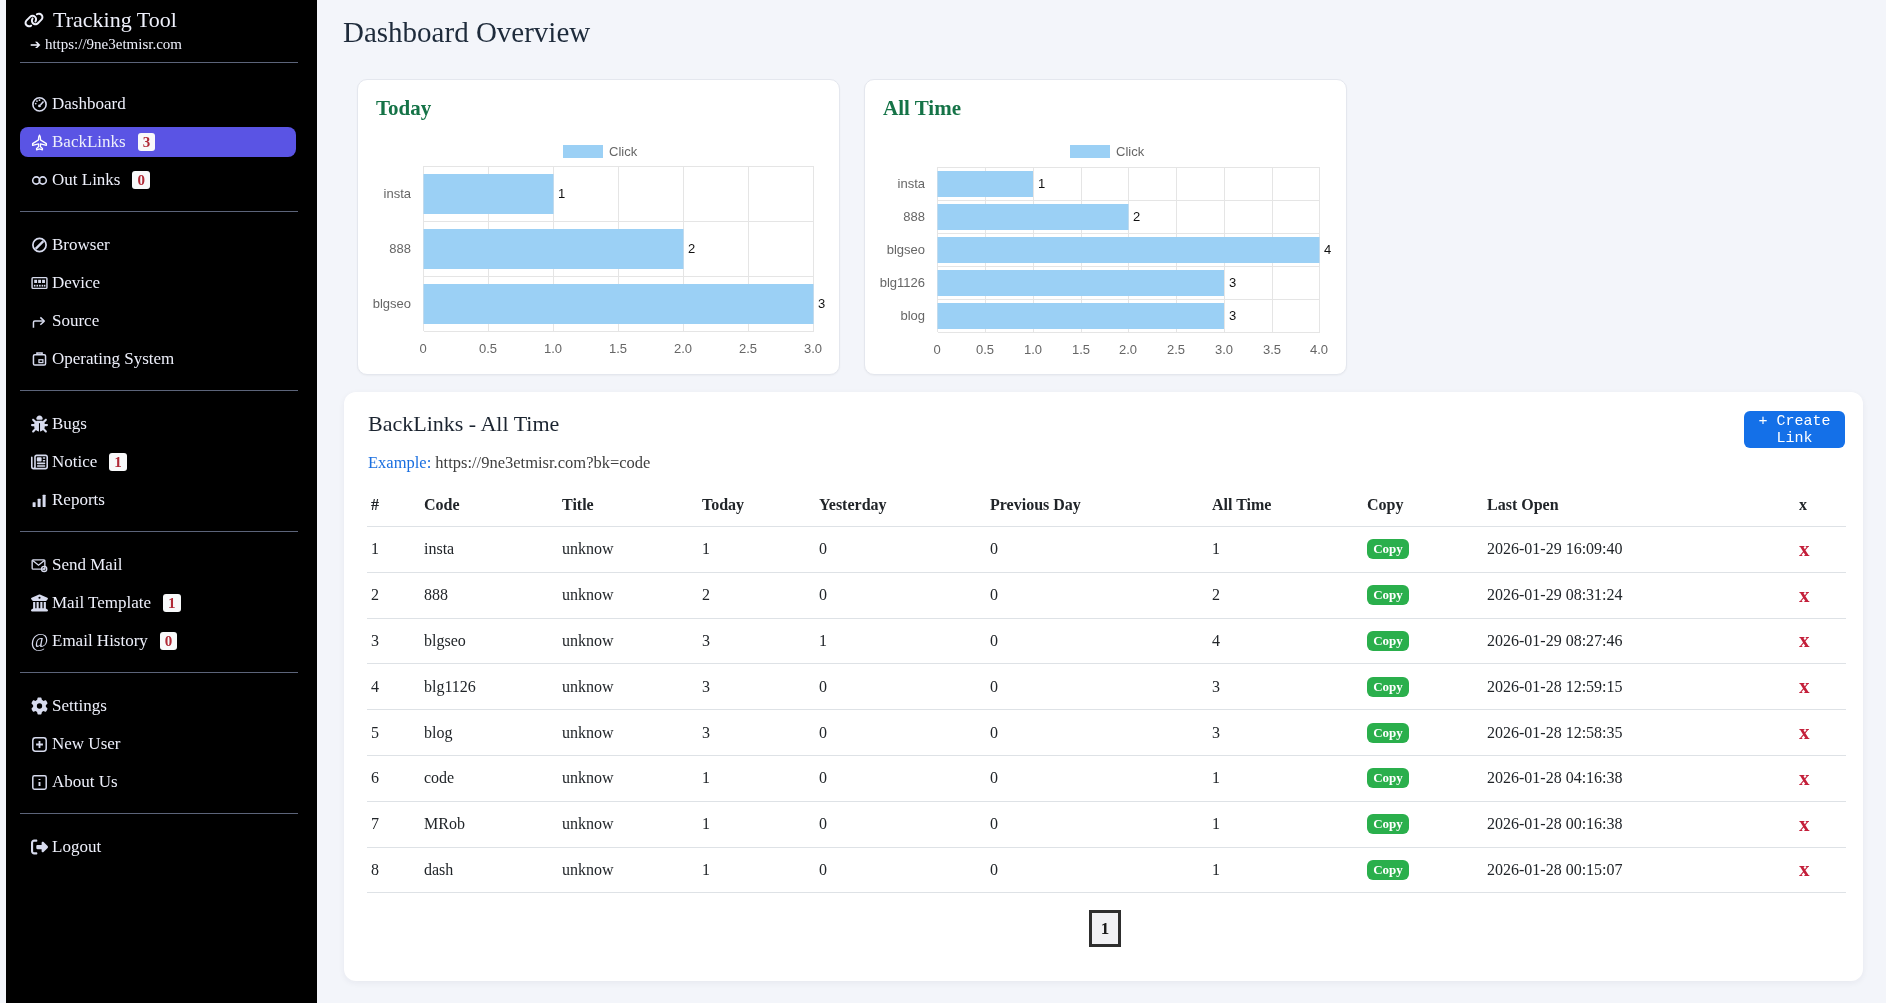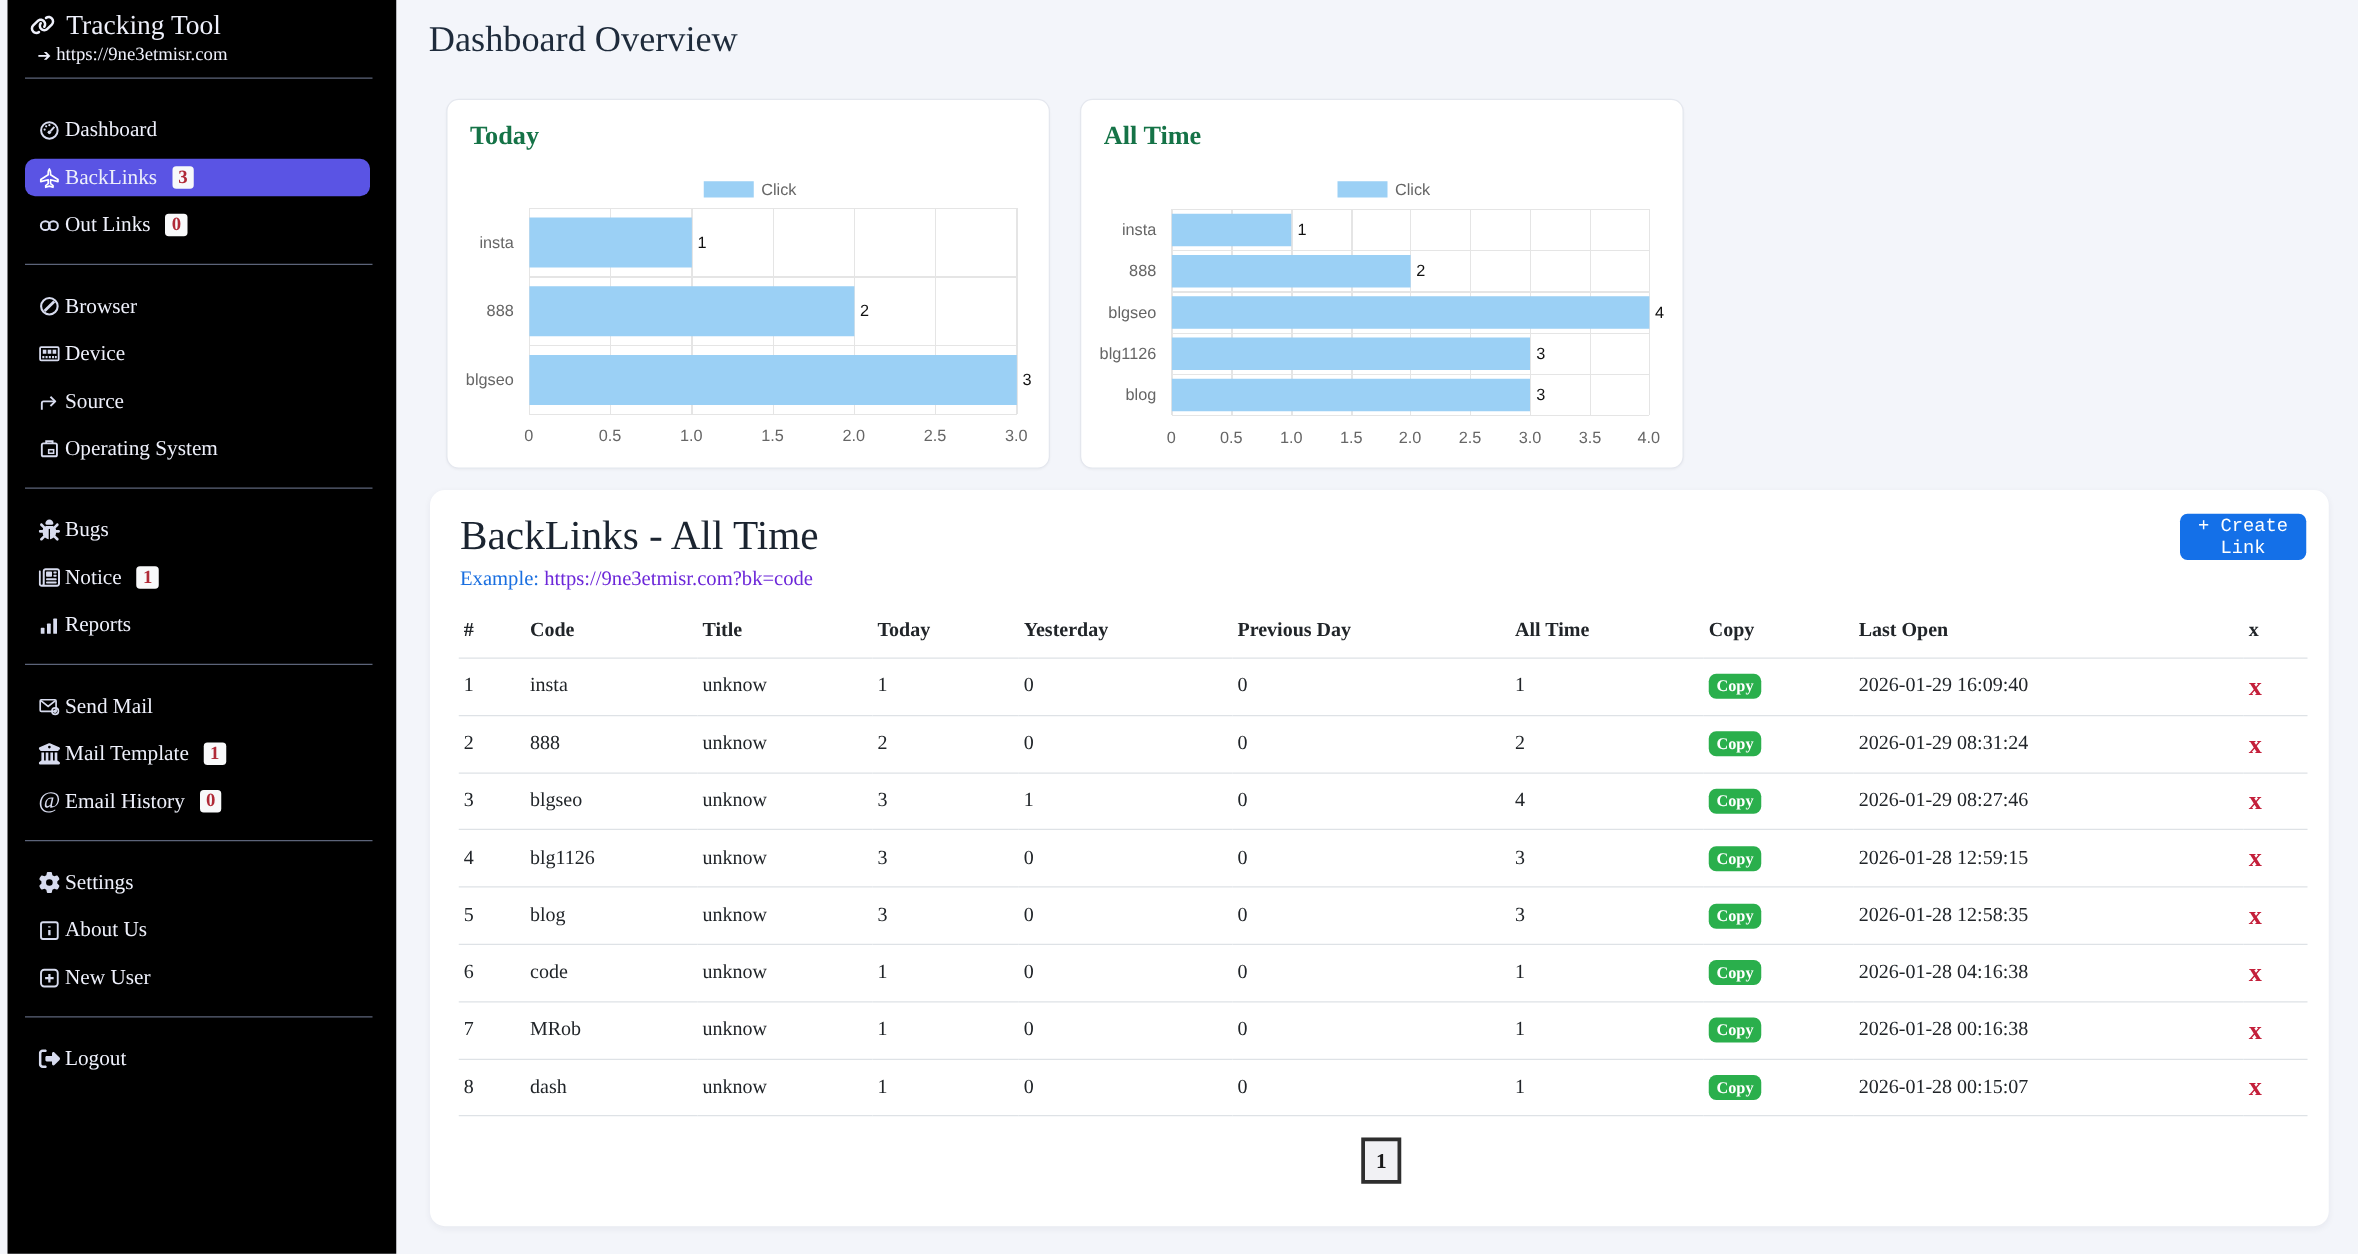--- a/index.html
+++ b/index.html
@@ -21,25 +21,25 @@
 .badge { display:inline-block; margin-left:12px; background:#f8f9fa; color:#b02a37; font-weight:bold; font-size:15px; line-height:18px; height:18px; min-width:8px; text-align:center; padding:0 5px; border-radius:3px; }
 
 #main { position:absolute; left:311px; top:0; width:1575px; height:1003px; }
 h1.pagetitle { position:absolute; left:32px; top:16px; font-size:29px; font-weight:normal; color:#1e2b3b; }
 .chartcard { position:absolute; top:79px; height:296px; background:#fff; border:1px solid #e4e7ee; border-radius:10px; box-shadow:0 1px 2px rgba(0,0,0,.04); }
 #card-today { left:46px; width:483px; }
 #card-alltime { left:553px; width:483px; }
 .chartcard h3 { position:absolute; left:18px; top:16px; font-size:21px; color:#157347; }
 
 #tablecard { position:absolute; left:33px; top:392px; width:1519px; height:589px; background:#fff; border-radius:12px; box-shadow:0 2px 6px rgba(30,40,60,.06); }
-#tablecard h2 { position:absolute; left:24px; top:19px; font-size:33px; font-weight:normal; color:#1b2430; }
+#tablecard h2 { position:absolute; left:24px; top:19px; font-size:22px; font-weight:normal; color:#1b2430; }
 #createlink { position:absolute; right:18px; top:19px; width:101px; height:37px; background:#1470e8; color:#fff; border:none; border-radius:6px; font-size:15px; font-family:Liberation Mono, monospace; }
 .example { position:absolute; left:24px; top:61px; font-size:16.5px; }
 .example .lbl { color:#1a6fe0; }
-.example .url { color:#6d28d9;margin-top:12px; }
+.example .url { color:#404040;margin-top:12px; }
 table.bk { position:absolute; left:23px; top:91px; width:1479px; border-collapse:collapse; font-size:16px; color:#212529; }
 table.bk th { text-align:left; font-weight:bold; padding:13px 4px 12px 4px; border-bottom:1px solid #dee2e6; font-size:16px; }
 table.bk td { padding:0 4px; height:45.8px; border-bottom:1px solid #dee2e6; }
 .copybtn { display:inline-block; width:42px; height:20px; line-height:20px; background:#2aaf4c; color:#fff; font-weight:bold; font-size:13px; text-align:center; border-radius:6px; }
 td.xcol { color:#c41f3a; font-weight:bold; font-size:21px; }
 th.xcol { font-size:16px; }
 #pager { position:absolute; left:745px; top:518px; width:32px; height:37px; border:3px solid #2e2e2e; background:#f1f1f4; text-align:center; line-height:31px; font-size:17px; font-weight:bold; color:#1a1a1a; }
 
 .cs { font-family:"Liberation Sans",sans-serif; }
 </style>
@@ -152,30 +152,30 @@
   </ul>
   <hr class="sep">
   <ul class="nav">
     <li><span class="ic">
           <svg width="18" height="18" viewBox="0 0 512 512" fill="#d7dbee">
             <path d="M495.9 166.6c3.2 8.7 .5 18.4-6.4 24.6l-43.3 39.4c1.1 8.3 1.7 16.8 1.7 25.4s-.6 17.1-1.7 25.4l43.3 39.4c6.9 6.2 9.6 15.9 6.4 24.6c-4.4 11.9-9.7 23.3-15.8 34.3l-4.7 8.1c-6.6 11-14 21.4-22.1 31.2c-5.9 7.2-15.7 9.6-24.5 6.8l-55.7-17.7c-13.4 10.3-28.2 18.9-44 25.4l-12.5 57.1c-2 9.1-9 16.3-18.2 17.8c-13.8 2.3-28 3.5-42.5 3.5s-28.7-1.2-42.5-3.5c-9.2-1.5-16.2-8.7-18.2-17.8l-12.5-57.1c-15.8-6.5-30.6-15.1-44-25.4L83.1 425.9c-8.8 2.8-18.6 .3-24.5-6.8c-8.1-9.8-15.5-20.2-22.1-31.2l-4.7-8.1c-6.1-11-11.4-22.4-15.8-34.3c-3.2-8.7-.5-18.4 6.4-24.6l43.3-39.4C64.6 273.1 64 264.6 64 256s.6-17.1 1.7-25.4L22.4 191.2c-6.9-6.2-9.6-15.9-6.4-24.6c4.4-11.9 9.7-23.3 15.8-34.3l4.7-8.1c6.6-11 14-21.4 22.1-31.2c5.9-7.2 15.7-9.6 24.5-6.8l55.7 17.7c13.4-10.3 28.2-18.9 44-25.4l12.5-57.1c2-9.1 9-16.3 18.2-17.8C227.3 1.2 241.5 0 256 0s28.7 1.2 42.5 3.5c9.2 1.5 16.2 8.7 18.2 17.8l12.5 57.1c15.8 6.5 30.6 15.1 44 25.4l55.7-17.7c8.8-2.8 18.6-.3 24.5 6.8c8.1 9.8 15.5 20.2 22.1 31.2l4.7 8.1c6.1 11 11.4 22.4 15.8 34.3zM256 336a80 80 0 1 0 0-160 80 80 0 1 0 0 160z"></path>
           </svg>
         </span>Settings</li>
     <li><span class="ic">
           <svg width="17" height="17" viewBox="0 0 17 17" fill="none" stroke="#d7dbee" stroke-width="1.5">
+            <rect x="1.8" y="1.8" width="13.4" height="13.4" rx="2.6"></rect>
+            <path d="M8.5 5.1 V11.9 M5.1 8.5 H11.9" stroke-width="1.8"></path>
+          </svg>
+        </span>New User</li>
+    <li><span class="ic">
+          <svg width="17" height="17" viewBox="0 0 17 17" fill="none" stroke="#d7dbee" stroke-width="1.5">
             <rect x="1.8" y="1.8" width="13.4" height="13.4" rx="1.6"></rect>
             <path d="M8.5 4.9 V5.9 M8.5 8 V12.1" stroke-width="1.9"></path>
           </svg>
         </span>About Us</li>
-    <li><span class="ic">
-          <svg width="17" height="17" viewBox="0 0 17 17" fill="none" stroke="#d7dbee" stroke-width="1.5">
-            <rect x="1.8" y="1.8" width="13.4" height="13.4" rx="2.6"></rect>
-            <path d="M8.5 5.1 V11.9 M5.1 8.5 H11.9" stroke-width="1.8"></path>
-          </svg>
-        </span>New User</li>
   </ul>
   <hr class="sep">
   <ul class="nav">
     <li><span class="ic">
           <svg width="18" height="18" viewBox="0 0 512 512" fill="#d7dbee">
             <path d="M377.9 105.9L500.7 228.7c7.2 7.2 11.3 17.1 11.3 27.3s-4.1 20.1-11.3 27.3L377.9 406.1c-6.4 6.4-15 9.9-24 9.9c-18.7 0-33.9-15.2-33.9-33.9l0-62.1-128 0c-17.7 0-32-14.3-32-32l0-64c0-17.7 14.3-32 32-32l128 0 0-62.1c0-18.7 15.2-33.9 33.9-33.9c9 0 17.6 3.6 24 9.9zM160 96L96 96c-17.7 0-32 14.3-32 32l0 256c0 17.7 14.3 32 32 32l64 0c17.7 0 32 14.3 32 32s-14.3 32-32 32l-64 0c-53 0-96-43-96-96L0 128C0 75 43 32 96 32l64 0c17.7 0 32 14.3 32 32s-14.3 32-32 32z"></path>
           </svg>
         </span>Logout</li>
   </ul>
 </div>

